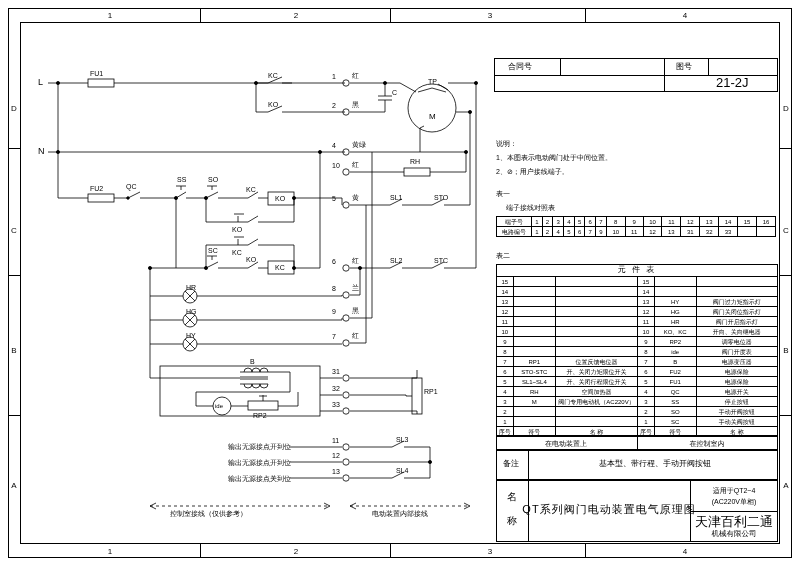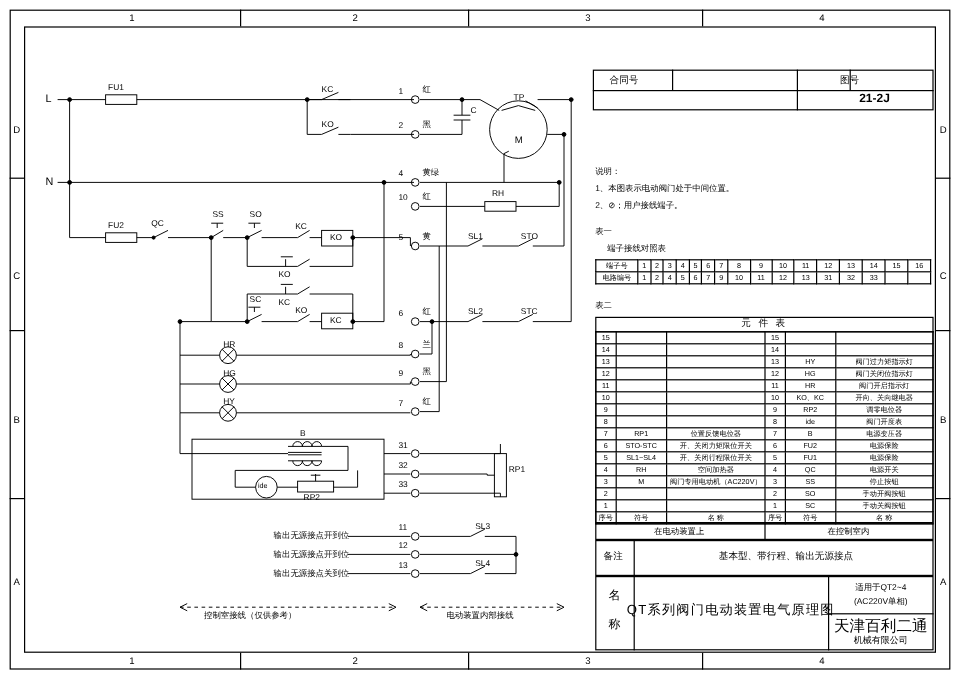--- a/index.html
+++ b/index.html
@@ -59,22 +59,22 @@
   <div class="frameTxt" style="left:786px;top:230px;">C</div>
   <div class="frameTxt" style="left:786px;top:350px;">B</div>
   <div class="frameTxt" style="left:786px;top:485px;">A</div>
 
   <div class="box" style="left:494px;top:58px;width:284px;height:34px;"></div>
   <div class="ln v" style="left:560px;top:58px;height:17px;"></div>
   <div class="ln v" style="left:664px;top:58px;height:34px;"></div>
   <div class="ln v" style="left:708px;top:58px;height:17px;"></div>
   <div class="ln h" style="left:494px;top:75px;width:284px;"></div>
   <div class="txt" style="left:508px;top:63px;font-size:8px;">合同号</div>
-  <div class="txt" style="left:700px;top:63px;font-size:8px;">图号</div>
-  <div class="txt" style="left:716px;top:79px;font-size:10px;font-weight:bold;">21-2J</div>
+  <div class="txt" style="left:676px;top:63px;font-size:8px;">图号</div>
+  <div class="txt" style="left:716px;top:79px;font-size:13px;font-weight:normal;">21-2J</div>
   <div class="txt" style="left:508px;top:79px;"></div>
 
   <div class="note" style="left:496px;top:138px;">说明：</div>
   <div class="note" style="left:496px;top:152px;">1、本图表示电动阀门处于中间位置。</div>
   <div class="note" style="left:496px;top:166px;">2、⊘；用户接线端子。</div>
 
   <div class="note" style="left:496px;top:188px;">表一</div>
   <div class="note" style="left:506px;top:202px;">端子接线对照表</div>
   <table class="tb" id="table1" style="left:496px;top:216px;width:280px;">
       <tbody>
@@ -257,21 +257,21 @@
       </tbody>
     </table>
   <div class="box" style="left:496px;top:436px;width:282px;height:14px;"></div>
   <div class="ln v" style="left:637px;top:436px;height:14px;"></div>
   <div class="txt c" style="left:566px;top:440px;">在电动装置上</div>
   <div class="txt c" style="left:707px;top:440px;">在控制室内</div>
 
   <div class="box" style="left:496px;top:450px;width:282px;height:30px;"></div>
   <div class="ln v" style="left:528px;top:450px;height:30px;"></div>
   <div class="txt" style="left:503px;top:460px;font-size:8px;">备注</div>
-  <div class="txt c" style="left:655px;top:460px;font-size:8px;">基本型、带行程、输出无源接点</div>
+  <div class="txt c" style="left:655px;top:460px;font-size:8px;">基本型、带行程、手动开阀按钮</div>
 
   <div class="box" style="left:496px;top:480px;width:282px;height:62px;"></div>
   <div class="ln v" style="left:528px;top:480px;height:62px;"></div>
   <div class="ln v" style="left:690px;top:480px;height:62px;"></div>
   <div class="ln h" style="left:690px;top:511px;width:88px;"></div>
   <div class="txt" style="left:507px;top:493px;font-size:10px;">名</div>
   <div class="txt" style="left:507px;top:517px;font-size:10px;">称</div>
   <div class="txt c title-cn" style="left:609px;top:505px;">QT系列阀门电动装置电气原理图</div>
   <div class="txt c" style="left:734px;top:487px;font-size:7px;">适用于QT2~4</div>
   <div class="txt c" style="left:734px;top:498px;font-size:7px;">(AC220V单相)</div>

